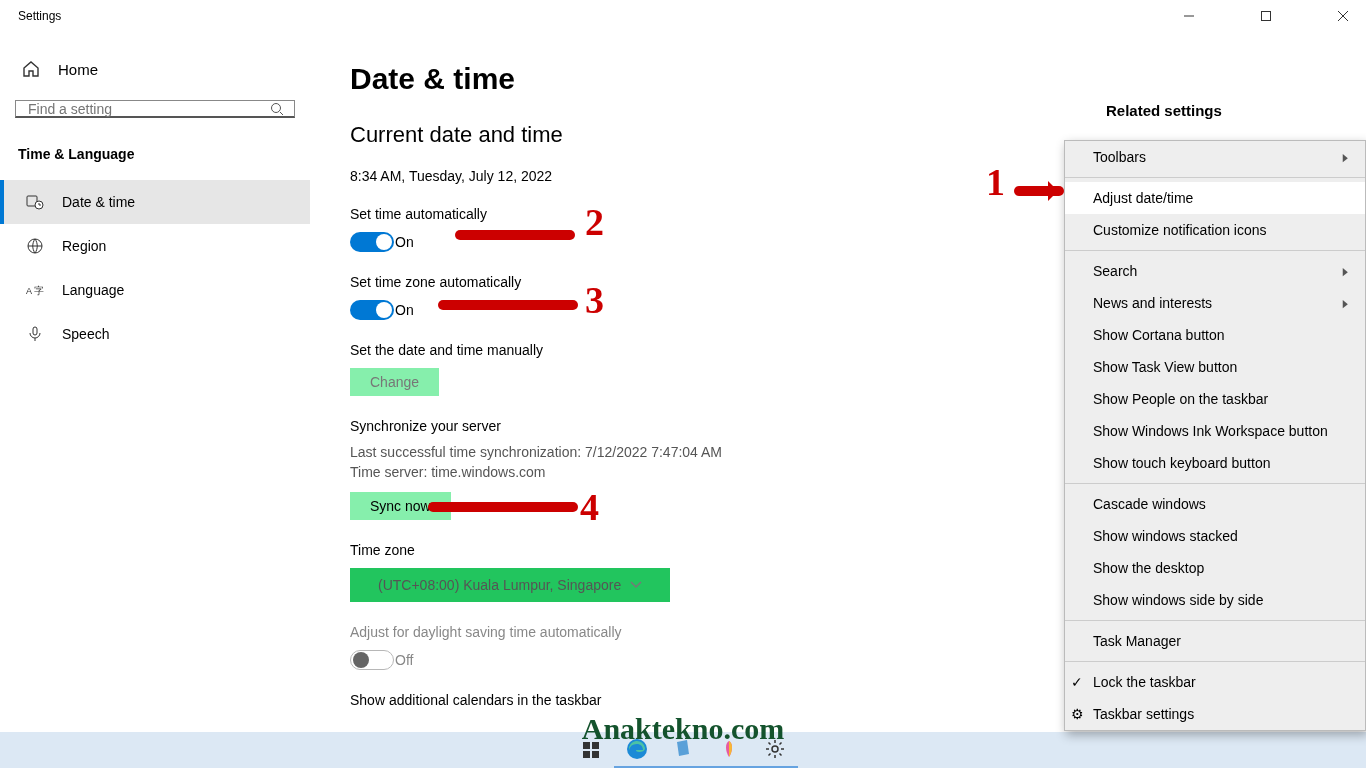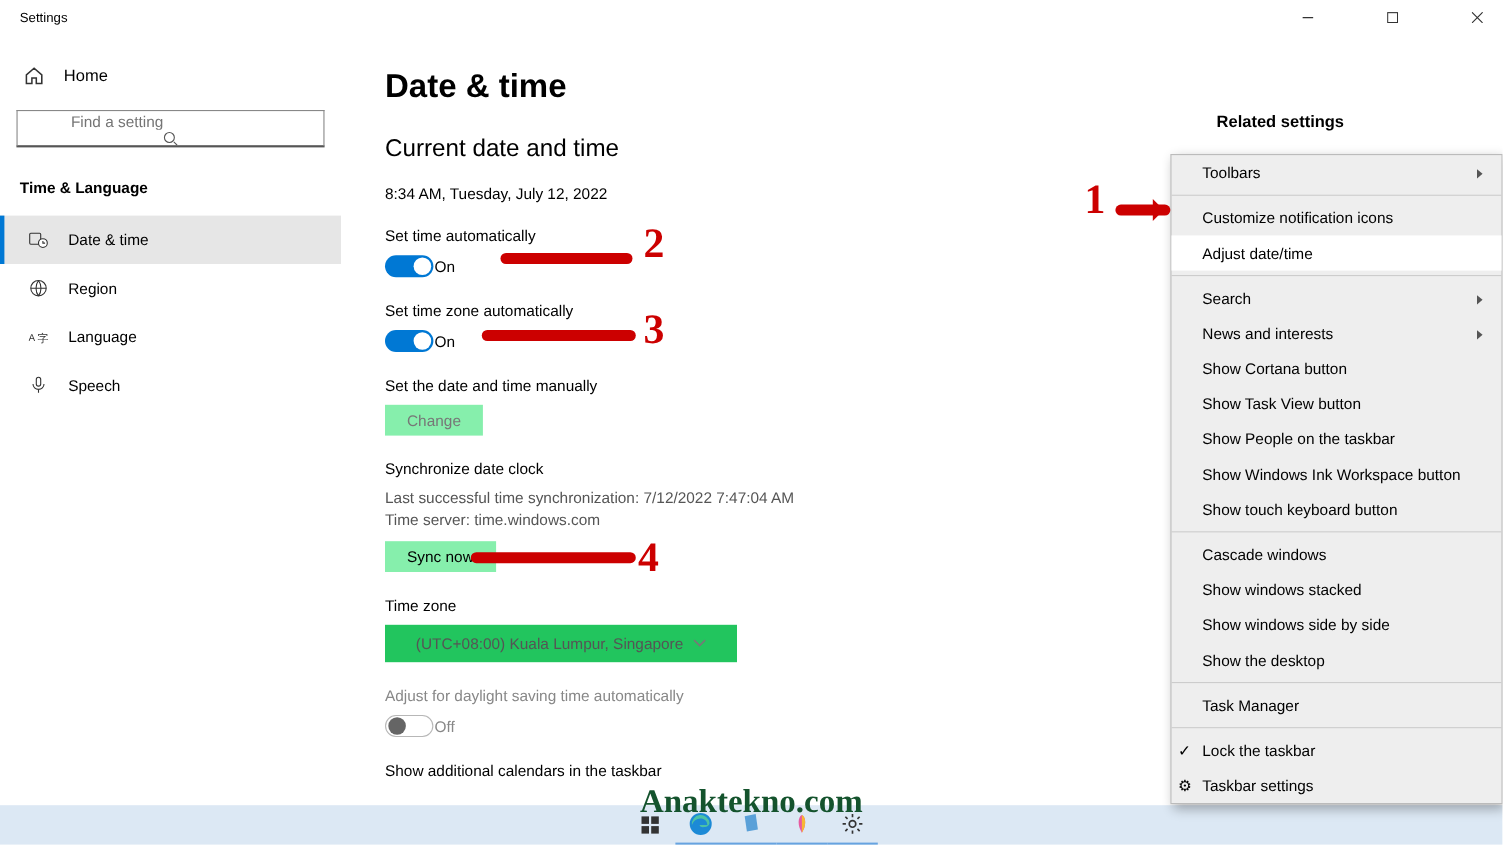--- a/index.html
+++ b/index.html
@@ -43,28 +43,27 @@
   .home-row {
     display: flex;
     align-items: center;
     padding: 8px 0 8px 18px;
     margin-bottom: 14px;
     font-size: 15px;
   }
   .home-row .icon { width: 26px; display: inline-flex; justify-content: center; margin-right: 14px;}
   .search {
     margin: 0 15px 20px 15px;
-    height: 34px;
+    height: 18px;
     background: #fff;
     border: 1px solid #888;
     border-bottom: 2px solid #555;
     display: flex;
     align-items: center;
     padding: 0 10px;
-    flex-direction: column;
   }
   .search input {
     border: none; outline: none; flex:1; font-size: 14px; background: transparent;
   }
   .category {
     font-weight: 600;
     padding: 8px 0 8px 18px;
     margin-bottom: 10px;
     font-size: 14px;
   }
@@ -261,21 +260,21 @@
         <span>On</span>
       </div>
     </div>
 
     <div class="section">
       <div class="label">Set the date and time manually</div>
       <button class="btn disabled">Change</button>
     </div>
 
     <div class="section">
-      <div class="label">Synchronize date clock</div>
+      <div class="label">Synchronize your server</div>
       <div class="sub">Last successful time synchronization: 7/12/2022 7:47:04 AM</div>
       <div class="sub" style="margin-bottom:12px;">Time server: time.windows.com</div>
       <button class="btn">Sync now</button>
     </div>
 
     <div class="section">
       <div class="label">Time zone</div>
       <div class="select">
         <span>(UTC+08:00) Kuala Lumpur, Singapore</span>
         <span>
@@ -303,26 +302,26 @@
     <h3>Related settings</h3>
   </div>
 </div>
 
 <div class="contextmenu">
   <div class="ctxitem">
       <span>Toolbars</span>
       <span class="chev">▶</span>
     </div>
   <div class="ctxsep"></div>
-  <div class="ctxitem">
-      <span>Customize notification icons</span>
-    </div>
   <div class="ctxitem sel">
       <span>Adjust date/time</span>
     </div>
+  <div class="ctxitem">
+      <span>Customize notification icons</span>
+    </div>
   <div class="ctxsep"></div>
   <div class="ctxitem">
       <span>Search</span>
       <span class="chev">▶</span>
     </div>
   <div class="ctxitem">
       <span>News and interests</span>
       <span class="chev">▶</span>
     </div>
   <div class="ctxitem">
@@ -341,24 +340,24 @@
       <span>Show touch keyboard button</span>
     </div>
   <div class="ctxsep"></div>
   <div class="ctxitem">
       <span>Cascade windows</span>
     </div>
   <div class="ctxitem">
       <span>Show windows stacked</span>
     </div>
   <div class="ctxitem">
+      <span>Show the desktop</span>
+    </div>
+  <div class="ctxitem">
       <span>Show windows side by side</span>
-    </div>
-  <div class="ctxitem">
-      <span>Show the desktop</span>
     </div>
   <div class="ctxsep"></div>
   <div class="ctxitem">
       <span>Task Manager</span>
     </div>
   <div class="ctxsep"></div>
   <div class="ctxitem" style="position:relative">
       <span class="chk">✓</span>
       <span>Lock the taskbar</span>
     </div>

